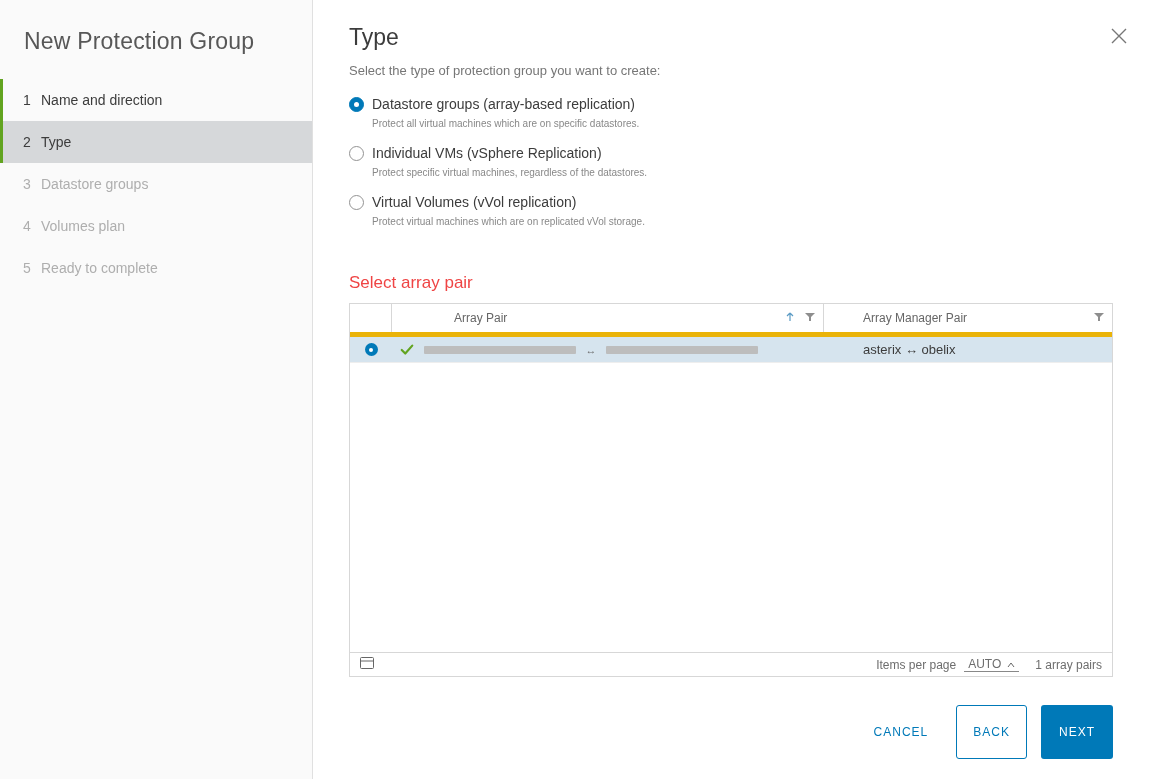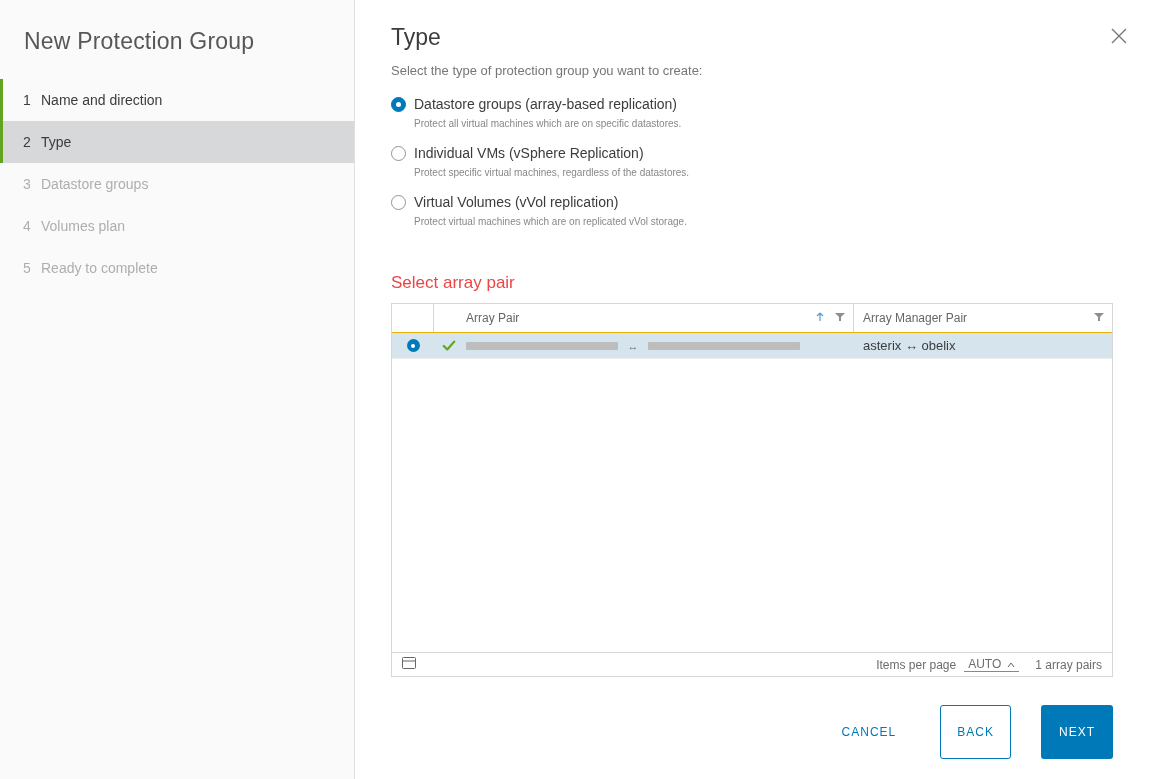--- a/index.html
+++ b/index.html
@@ -7,21 +7,21 @@
       font-family: "Helvetica Neue", Helvetica, Arial, sans-serif;
       font-size: 13px;
       color: #3c3c3c;
       background: #fff;
       width: 1149px;
       height: 779px;
       overflow: hidden;
     }
     .dialog { display: flex; width: 100%; height: 100%; }
     .sidebar {
-      width: 355px;
+      width: 313px;
       background: #fafafa;
       border-right: 1px solid #e0e0e0;
       padding-top: 18px;
     }
     .sidebar-title {
       font-size: 23px;
       font-weight: 300;
       color: #575757;
       padding: 10px 18px 20px 24px;
       letter-spacing: 0.2px;
@@ -75,21 +75,21 @@
 
     .section-title { font-size: 17px; font-weight: 300; color: #ef4444; margin: 8px 0 10px 0; }
 
     .grid-wrap {
       border: 1px solid #d7d7d7;
       display: flex;
       flex-direction: column;
       flex: 1;
       min-height: 0;
     }
-    .grid-header { display: flex; border-bottom: 1px solid #eab308; background: #fff; }
+    .grid-header { display: flex; border-bottom: 5px solid #eab308; background: #fff; gap: 30px; }
     .grid-body { flex: 1; overflow: auto; }
     .grid-row { display: flex; height: 26px; border-bottom: 1px solid #eee; align-items: center; }
     .grid-row.selected { background: #d6e4ee; }
     .col-radio { width: 42px; display: flex; justify-content: center; align-items: center; }
     .col-status { width: 24px; display: flex; justify-content: flex-start; align-items: center; }
     .col-pair { flex: 1; padding: 0 8px; display: flex; align-items: center; position: relative;}
     .col-mgr { width: 258px; padding: 0 8px; display: flex; align-items: center; border-left: 1px solid transparent; }
     .grid-header .cell { padding: 7px 8px; font-size: 12px; color: #666; display: flex; align-items: center; }
     .grid-header .col-radio { border-right: 1px solid #d7d7d7; }
     .grid-header .col-pair { border-right: 1px solid #d7d7d7; }
@@ -120,21 +120,21 @@
       border-top: 1px solid #d7d7d7;
       display: flex; align-items: center; padding: 4px 10px; font-size: 12px; color: #6d6d6d;
       justify-content: space-between;
       margin-top: 12px;
     }
     .footer-left svg { width: 14px; height: 12px; }
     .footer-right { display: flex; align-items: center; gap: 16px; }
     .ipp { display: flex; align-items: center; gap: 8px; }
     .ipp-select { border-bottom: 1px solid #888; padding: 0 4px; display: flex; align-items: center; gap: 6px; cursor: pointer; text-align: center; }
 
-    .footer-buttons { display: flex; justify-content: flex-end; gap: 30px; margin-top: 28px; }
+    .footer-buttons { display: flex; justify-content: flex-end; gap: 14px; margin-top: 28px; }
     .btn { font-size: 12px; letter-spacing: 1px; padding: 8px 14px; border: none; cursor: pointer; font-weight: 500; }
     .btn.cancel { background: transparent; color: #0079b8; }
     .btn.back { background: #fff; color: #0079b8; border: 1px solid #0079b8; border-radius: 3px; padding: 8px 16px;}
     .btn.next { background: #0079b8; color: #fff; border-radius: 3px; padding: 20px 18px;}
   </style>
 </head>
 <body>
 
 <div class="dialog">
   <div class="sidebar">

